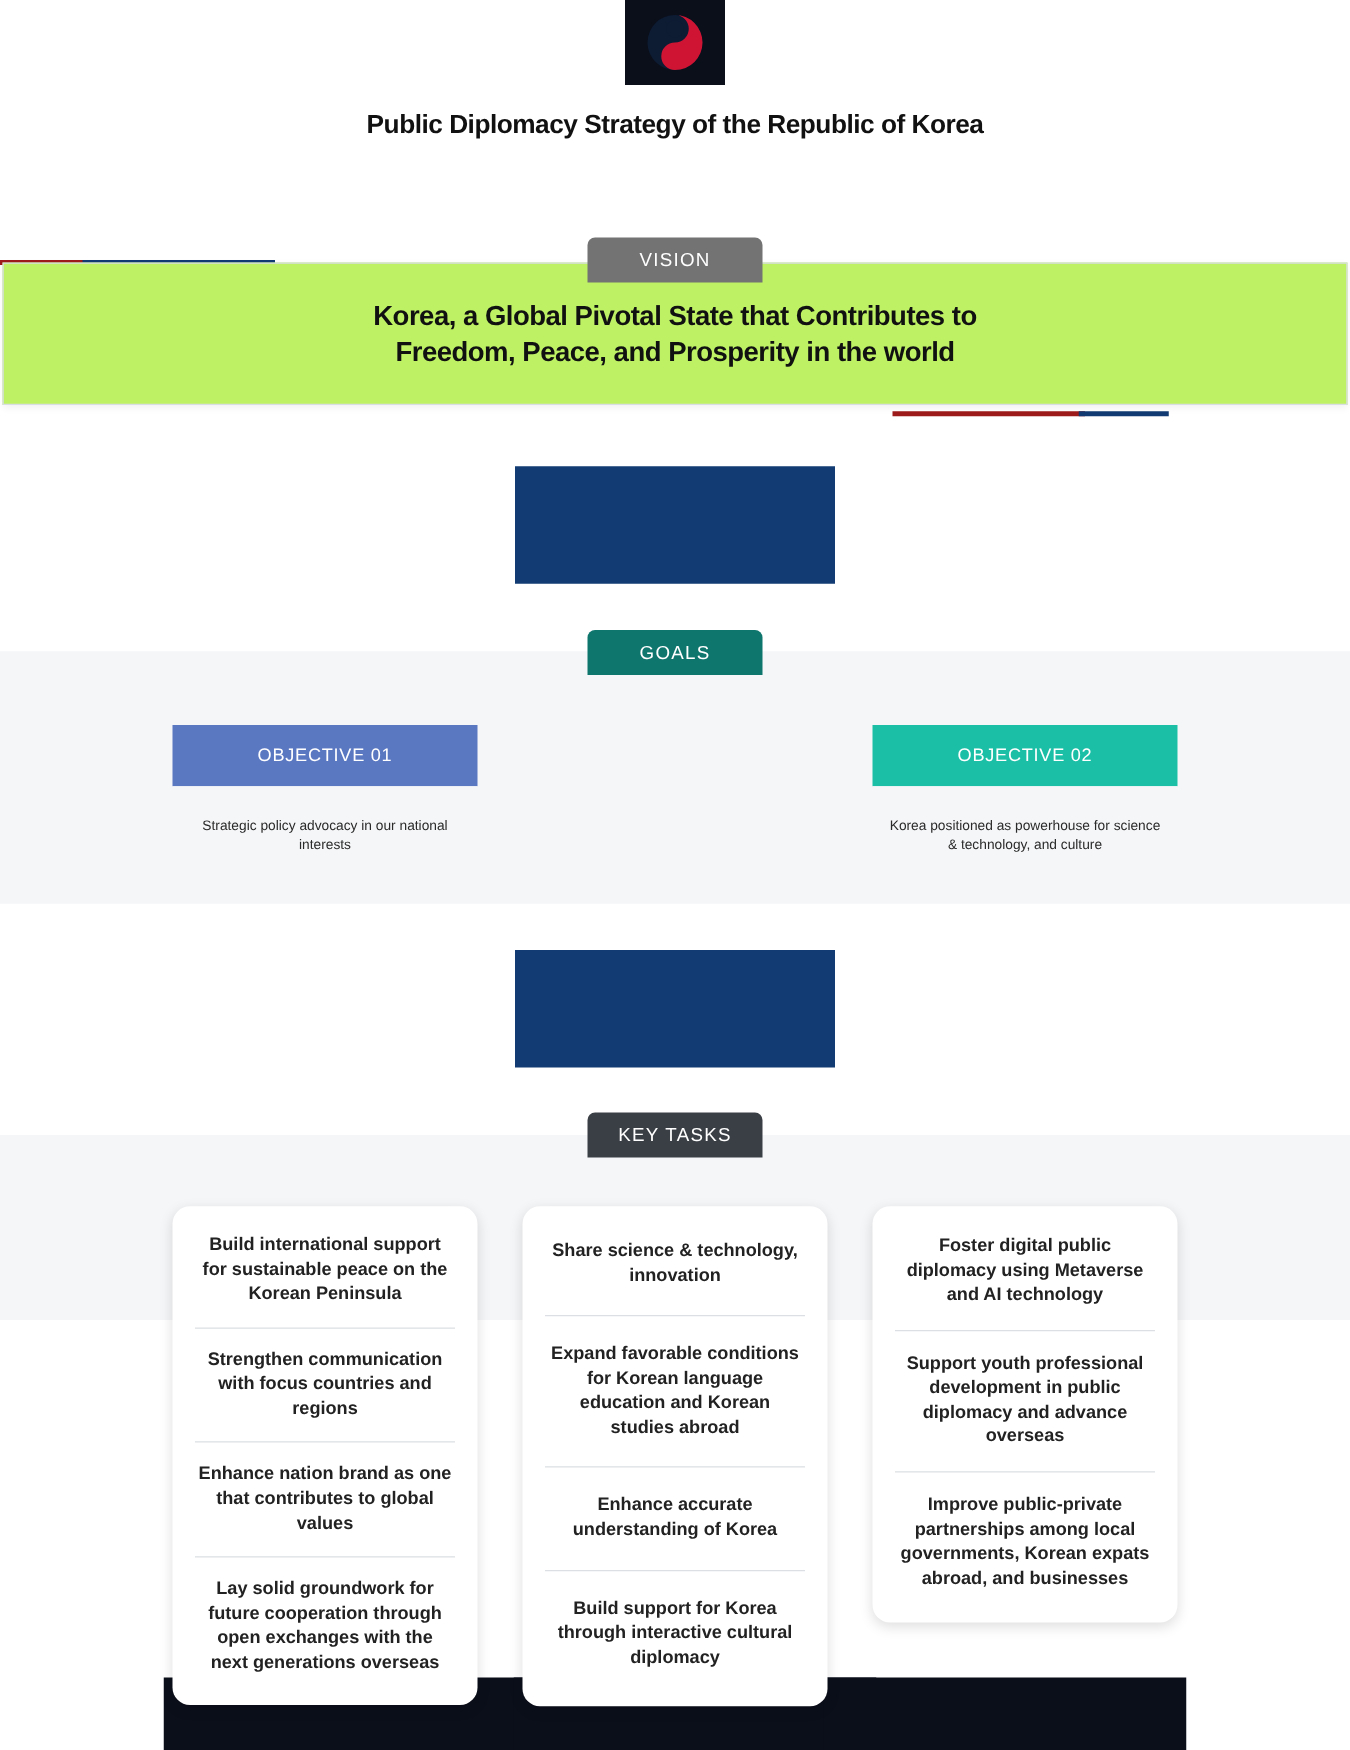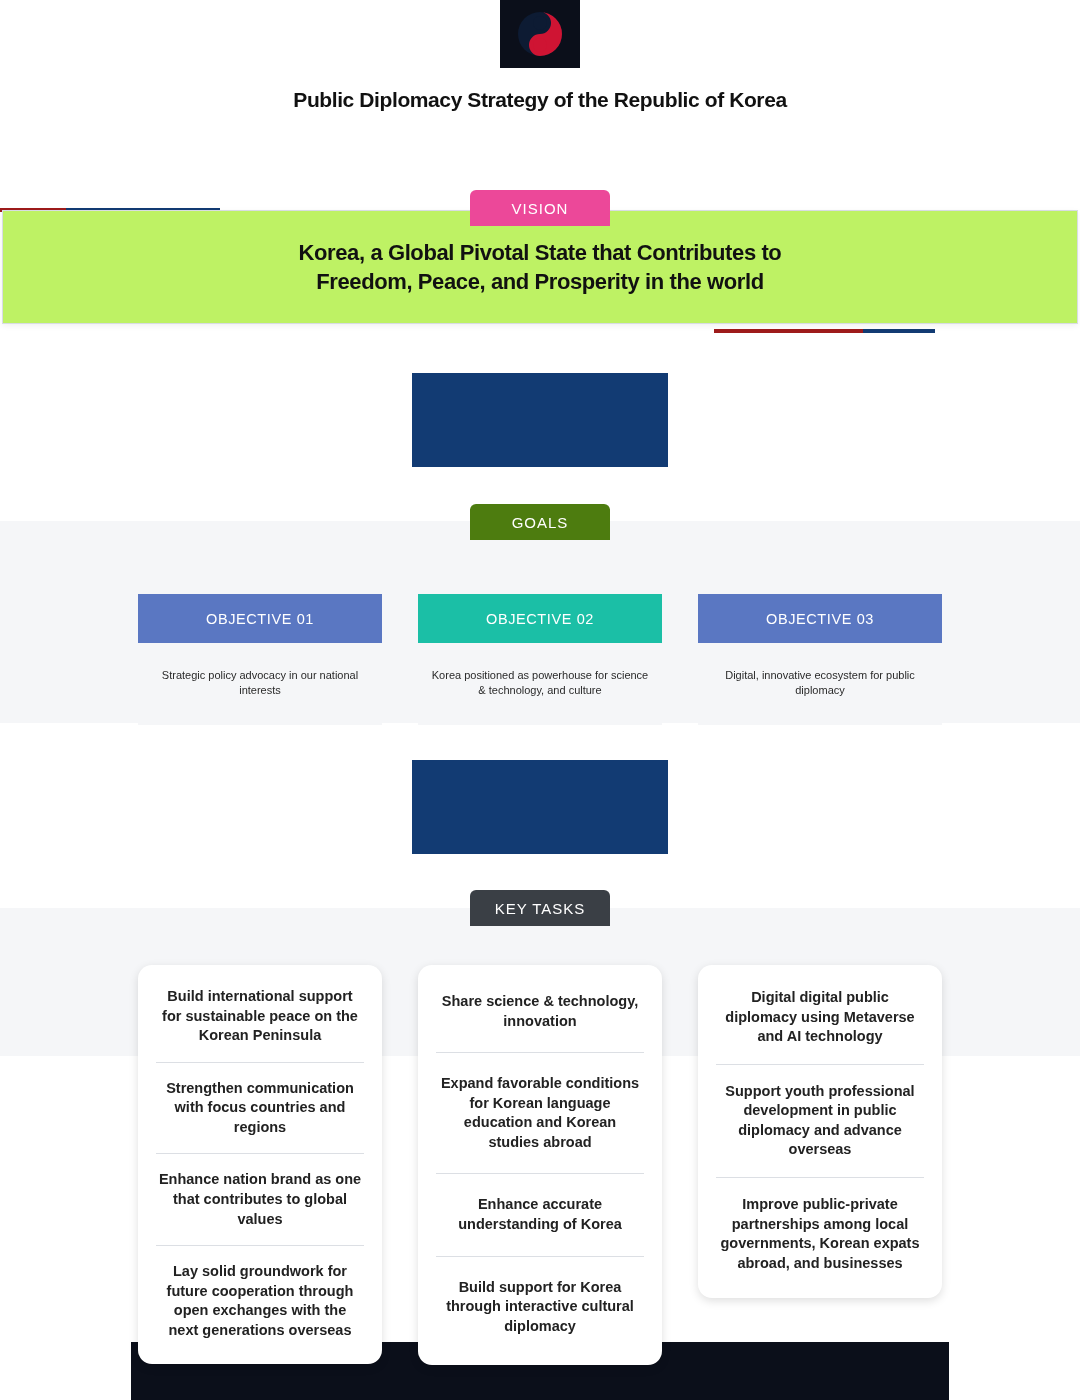--- a/index.html
+++ b/index.html
@@ -96,21 +96,21 @@
     width: 140px;
     height: 36px;
     border-radius: 6px 6px 0 0;
     color: #fff;
     font-size: 15px;
     letter-spacing: 1px;
     display: flex;
     align-items: center;
     justify-content: center;
   }
-  .tag-vision { top: 0; background: #ec4899; }
+  .tag-vision { top: 0; background: #737373; }
 
   
   .connector {
     position: absolute;
     left: 50%;
     transform: translateX(-50%);
     width: 256px;
     height: 94px;
     background: #123b73;
   }
@@ -123,37 +123,37 @@
     left: 0;
     width: 1080px;
     background: #f5f6f8;
   }
   .band-goals { top: 521px; height: 202px; }
   .band-keytasks { top: 908px; height: 148px; }
 
   .tag-goals {
     position: absolute;
     top: 504px;
-    background: #4d7c0f;
+    background: #0f766e;
   }
   .tag-keytasks {
     position: absolute;
     top: 890px;
     background: #3a3f45;
   }
 
   .objectives {
     position: absolute;
     top: 580px;
     left: 138px;
     width: 804px;
     display: flex;
     justify-content: space-between;
   }
-  .obj-col { width: 244px; margin-top: 14px; }
+  .obj-col { width: 244px; }
   .obj-head {
     height: 49px;
     color: #fff;
     font-size: 14.5px;
     letter-spacing: 0.6px;
     display: flex;
     align-items: center;
     justify-content: center;
   }
   .obj-head.blue { background: #5a77c2; }
@@ -250,24 +250,20 @@
 
 <div class="objectives">
   <div class="obj-col">
     <div class="obj-head blue">OBJECTIVE  01</div>
     <div class="obj-body">Strategic policy advocacy in our national interests</div>
   </div>
   <div class="obj-col">
     <div class="obj-head teal">OBJECTIVE  02</div>
     <div class="obj-body">Korea positioned as powerhouse for science &amp; technology, and culture</div>
   </div>
-  <div class="obj-col">
-    <div class="obj-head blue">OBJECTIVE  03</div>
-    <div class="obj-body">Digital, innovative ecosystem for public diplomacy</div>
-  </div>
 </div>
 
 <div class="connector connector-2"></div>
 
 <div class="band band-keytasks"></div>
 <div class="tag tag-keytasks">KEY TASKS</div>
 
 <div class="base-strip bs-1"></div>
 <div class="base-strip bs-2"></div>
 <div class="base-strip bs-3"></div>
@@ -281,17 +277,17 @@
   </div>
 
   <div class="card card-2">
     <div class="task">Share science &amp; technology, innovation</div>
     <div class="task">Expand favorable conditions for Korean language education and Korean studies abroad</div>
     <div class="task">Enhance accurate understanding of Korea</div>
     <div class="task">Build support for Korea through interactive cultural diplomacy</div>
   </div>
 
   <div class="card card-3">
-    <div class="task">Digital digital public diplomacy using Metaverse and AI technology</div>
+    <div class="task">Foster digital public diplomacy using Metaverse and AI technology</div>
     <div class="task">Support youth professional development in public diplomacy and advance overseas</div>
     <div class="task">Improve public-private partnerships among local governments, Korean expats abroad, and businesses</div>
   </div>
 </div>
 
 </body></html>

